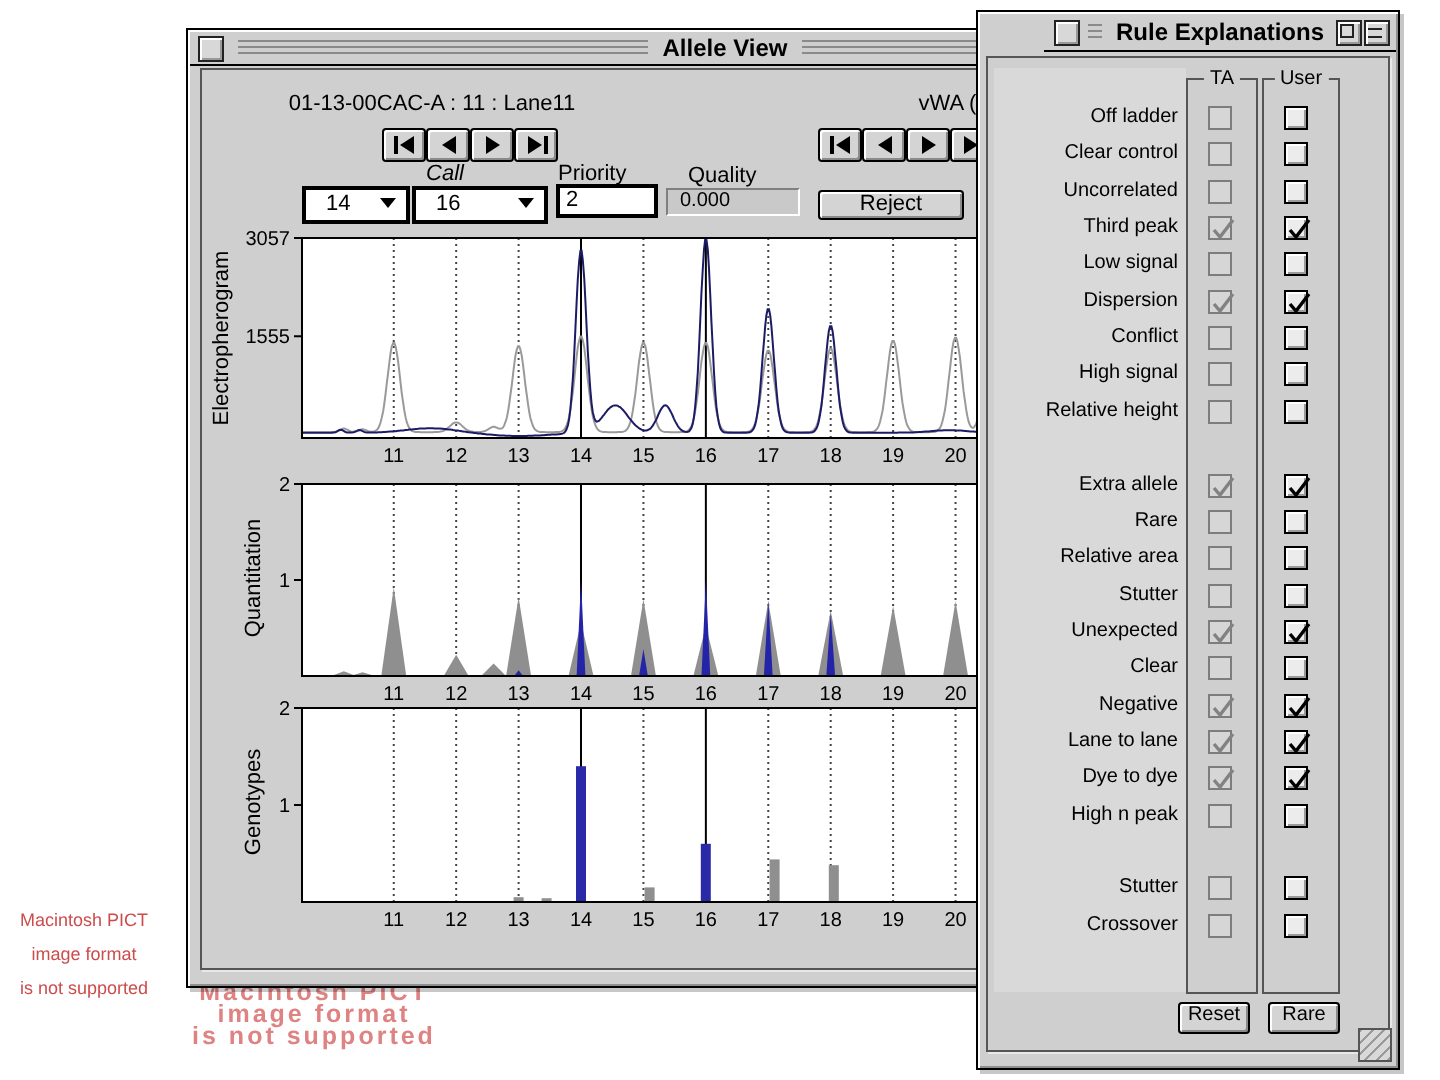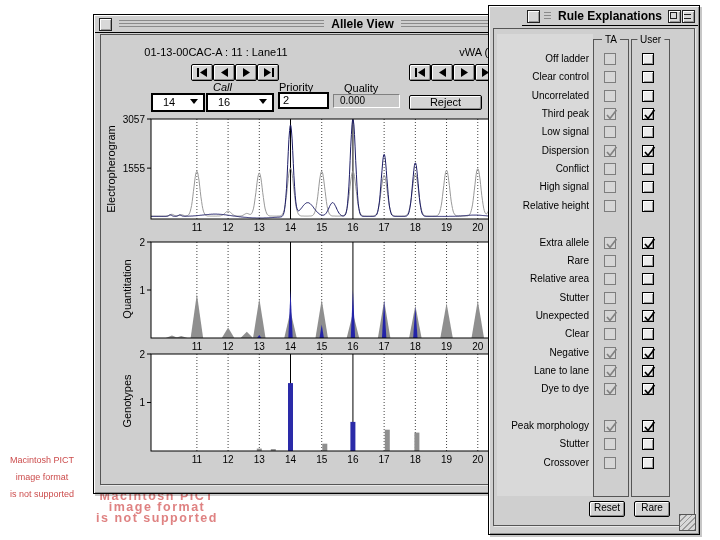--- a/index.html
+++ b/index.html
@@ -418,32 +418,24 @@
           <svg width="14" height="14">
             <polyline points="3,9 6,12.5 12.5,4" fill="none" stroke="#828282" stroke-width="1.7"></polyline>
           </svg>
         </div>
         <div class="cb user" style="left: 153px; top: 3px;">
           <svg width="14" height="14">
             <polyline points="3,9 6,12.5 12.5,4" fill="none" stroke="#000" stroke-width="1.7"></polyline>
           </svg>
         </div>
       </div>
-      <div class="rrow" style="top: 411px;">
-        <div class="rlabel">Peak morphology</div>
-        <div class="cb ta" style="left: 115px; top: 3px;">
-          <svg width="14" height="14">
-            <polyline points="3,9 6,12.5 12.5,4" fill="none" stroke="#828282" stroke-width="1.7"></polyline>
-          </svg>
-        </div>
-        <div class="cb user" style="left: 153px; top: 3px;">
-          <svg width="14" height="14">
-            <polyline points="3,9 6,12.5 12.5,4" fill="none" stroke="#000" stroke-width="1.7"></polyline>
-          </svg>
-        </div>
+      <div class="rrow" style="top: 392.65px;">
+        <div class="rlabel">High n peak</div>
+        <div class="cb ta" style="left: 115px; top: 3px;"></div>
+        <div class="cb user" style="left: 153px; top: 3px;"></div>
       </div>
       <div class="rrow" style="top: 429.35px;">
         <div class="rlabel">Stutter</div>
         <div class="cb ta" style="left: 115px; top: 3px;"></div>
         <div class="cb user" style="left: 153px; top: 3px;"></div>
       </div>
       <div class="rrow" style="top: 447.7px;">
         <div class="rlabel">Crossover</div>
         <div class="cb ta" style="left: 115px; top: 3px;"></div>
         <div class="cb user" style="left: 153px; top: 3px;"></div>

